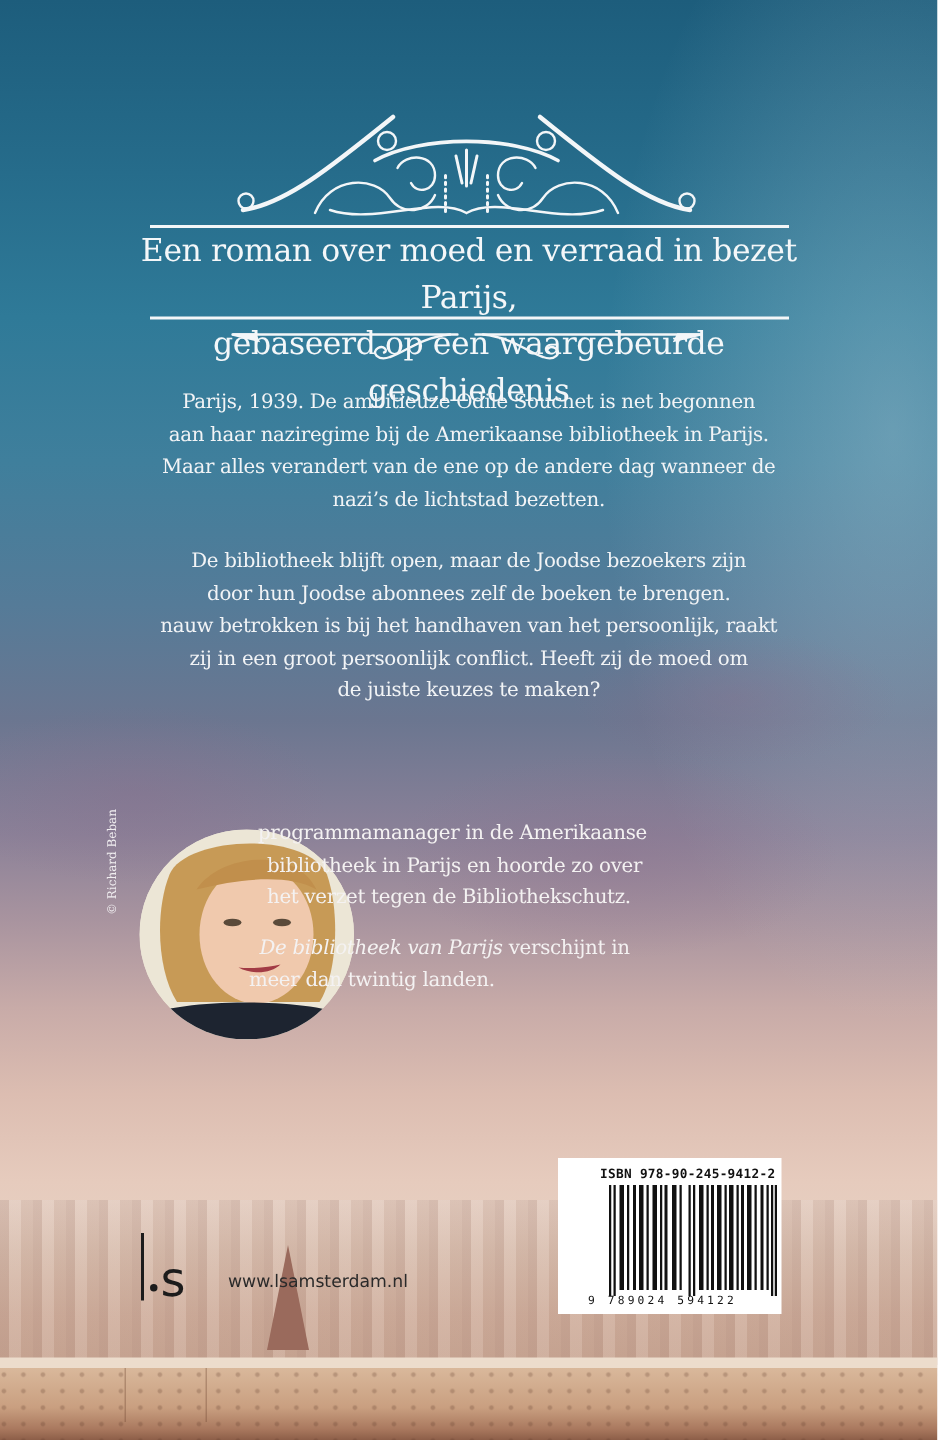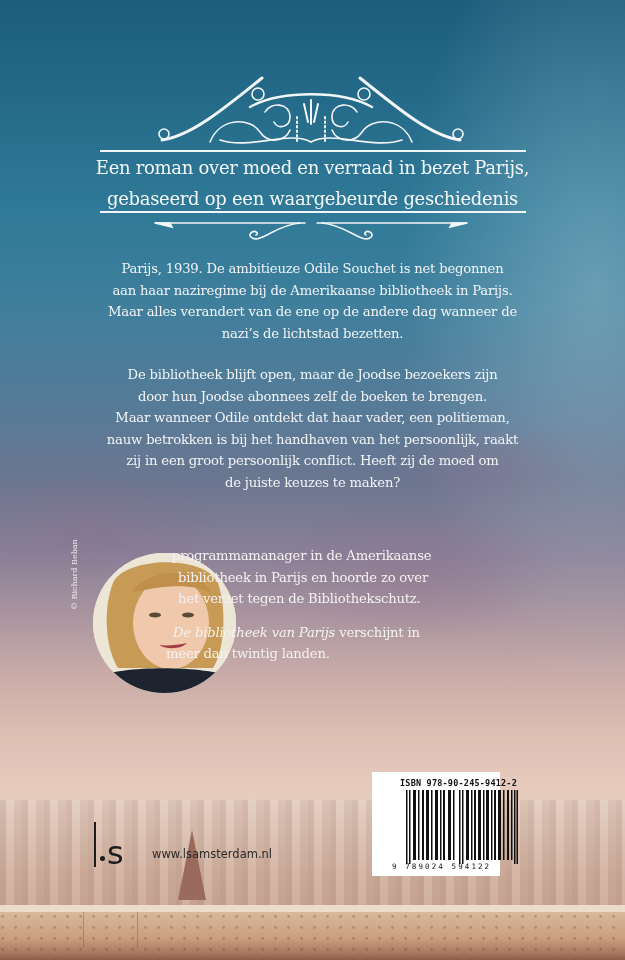--- a/index.html
+++ b/index.html
@@ -36,21 +36,21 @@
       background:
         radial-gradient(circle at 20% 40%, rgba(90,55,40,0.25) 1px, transparent 2px) 0 0/13px 11px,
         linear-gradient(180deg, #d9b89b 0%, #c99f80 55%, #a9785e 85%, #8c5e48 100%);
     }
     .ledge-joint { position: absolute; top: 912px; width: 1px; height: 36px; background: rgba(110,70,50,0.35); }
 
     .ornament-top { position: absolute; left: 150px; top: 72px; width: 322px; height: 78px; }
     .rule { position: absolute; height: 2px; background: #f3f6f8; }
     .tagline {
       position: absolute; left: 90px; top: 152px; width: 445px; text-align: center;
-      font-family: "DejaVu Serif", serif; color: #f4f7f9; font-size: 18px; line-height: 31px;
+      font-family: "DejaVu Serif", serif; color: #f4f7f9; font-size: 21px; line-height: 31px;
       letter-spacing: -0.3px;
     }
     .ornament-bottom { position: absolute; left: 150px; top: 205px; width: 322px; height: 45px; }
 
     .blurb {
       position: absolute; left: 92px; width: 441px; text-align: center;
       font-family: "DejaVu Serif", serif; color: #f2f4f6; font-size: 13.2px; line-height: 21.5px;
       letter-spacing: -0.2px;
     }
     .p1 { top: 258px; }
@@ -67,21 +67,21 @@
     .bio {
       position: absolute; left: 160px; top: 545px; width: 385px;
       font-family: "DejaVu Serif", serif; color: #f4f2f2; font-size: 13.2px; line-height: 21.5px;
       letter-spacing: -0.2px;
     }
     .bio-line { display: block; white-space: nowrap; }
     .bio b { font-weight: bold; }
     .bio i { font-style: italic; }
 
     .barcode-box {
-      position: absolute; left: 372px; top: 772px; width: 128px; height: 104px; background: #ffffff;
+      position: absolute; left: 372px; top: 772px; width: 149px; height: 104px; background: #ffffff;
     }
     .isbn-text {
       position: absolute; left: 28px; top: 6px; font-family: "DejaVu Sans Mono", monospace;
       font-size: 8.5px; font-weight: bold; color: #111; letter-spacing: 0.2px; white-space: nowrap;
     }
     .bars { position: absolute; left: 34px; top: 18px; width: 112px; height: 74px; }
     .ean-digits {
       position: absolute; left: 20px; top: 90px; font-family: "DejaVu Sans Mono", monospace;
       font-size: 7.5px; color: #111; letter-spacing: 2.1px; white-space: nowrap;
     }
@@ -149,21 +149,20 @@
   <div class="blurb p1">
     <div>Parijs, 1939. De ambitieuze Odile Souchet is net begonnen</div>
     <div>aan haar naziregime bij de Amerikaanse bibliotheek in Parijs.</div>
     <div>Maar alles verandert van de ene op de andere dag wanneer de</div>
     <div>nazi’s de lichtstad bezetten.</div>
   </div>
 
   <div class="blurb p2">
     <div>De bibliotheek blijft open, maar de Joodse bezoekers zijn</div>
     <div>door hun Joodse abonnees zelf de boeken te brengen.</div>
-    <div>Maar wanneer Odile ontdekt dat haar vader, een politieman,</div>
     <div>nauw betrokken is bij het handhaven van het persoonlijk, raakt</div>
     <div>zij in een groot persoonlijk conflict. Heeft zij de moed om</div>
     <div>de juiste keuzes te maken?</div>
   </div>
 
   <div class="photo">
     <svg viewBox="0 0 143 140" width="143" height="140">
       <rect width="143" height="140" fill="#ece6d6"></rect>
       <path d="M20 30 C 30 5, 110 0, 125 30 C 135 60, 130 100, 120 115 L 25 115 C 12 95, 10 55, 20 30 Z" fill="#c79a56"></path>
       <ellipse cx="78" cy="70" rx="38" ry="46" fill="#f0c9ad"></ellipse>

